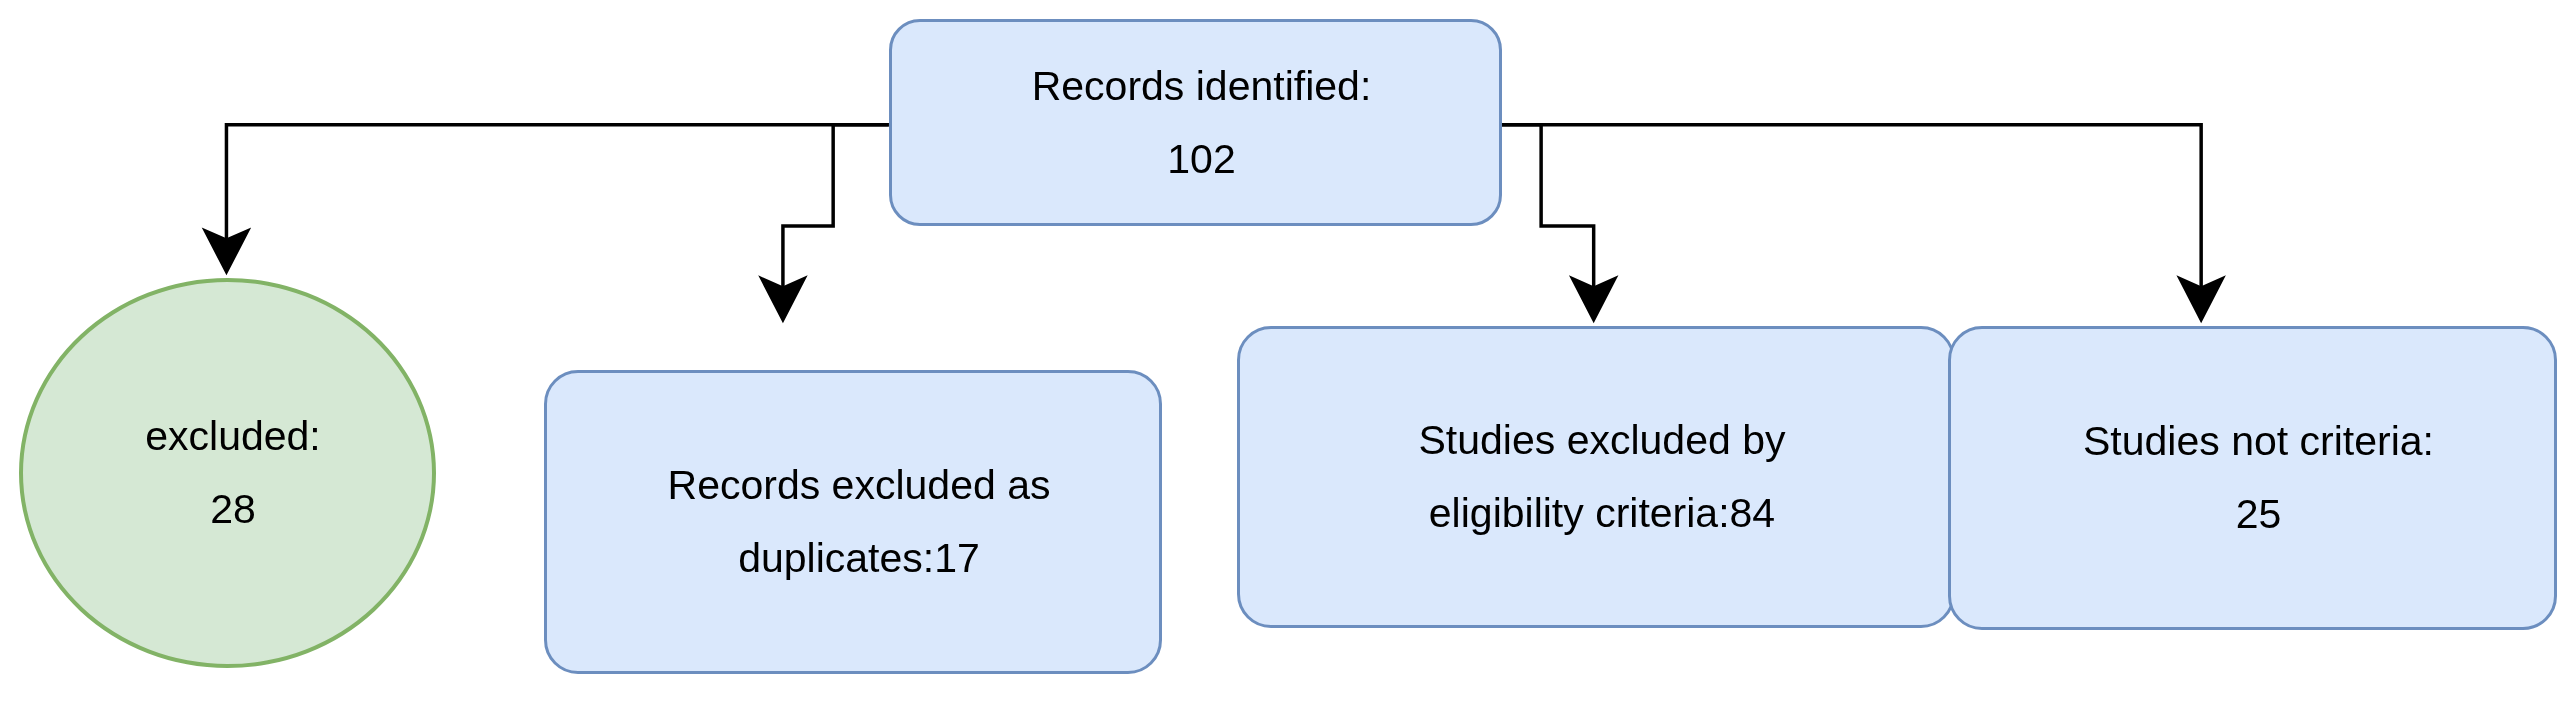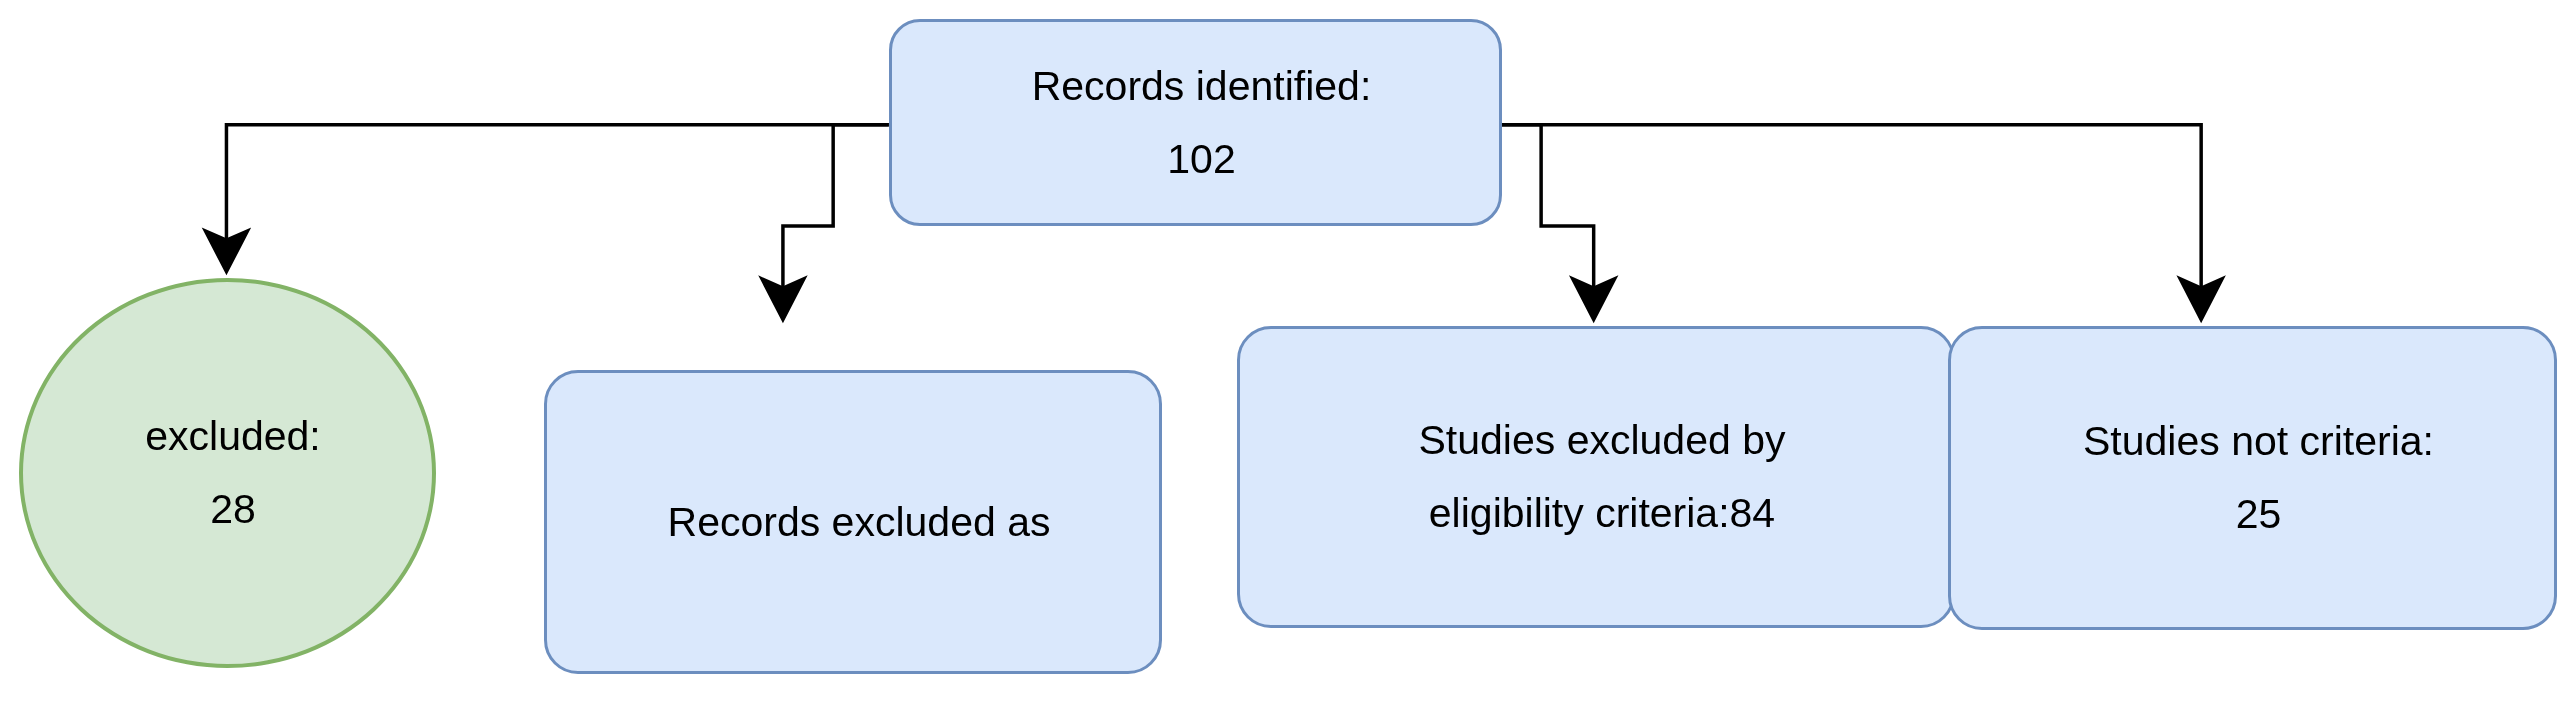--- a/index.html
+++ b/index.html
@@ -95,20 +95,21 @@
     <span class="line">102</span>
   </div>
 
   <div class="node node-green node-included">
     <span class="line">excluded:</span>
     <span class="line">28</span>
   </div>
 
   <div class="node node-blue node-duplicates">
     <span class="line">Records excluded as</span>
+    <span class="line">duplicates:17</span>
   </div>
 
   <div class="node node-blue node-eligible">
     <span class="line">Studies excluded by</span>
     <span class="line">eligibility criteria:84</span>
   </div>
 
   <div class="node node-blue node-retrieved">
     <span class="line">Studies not criteria:</span>
     <span class="line">25</span>

